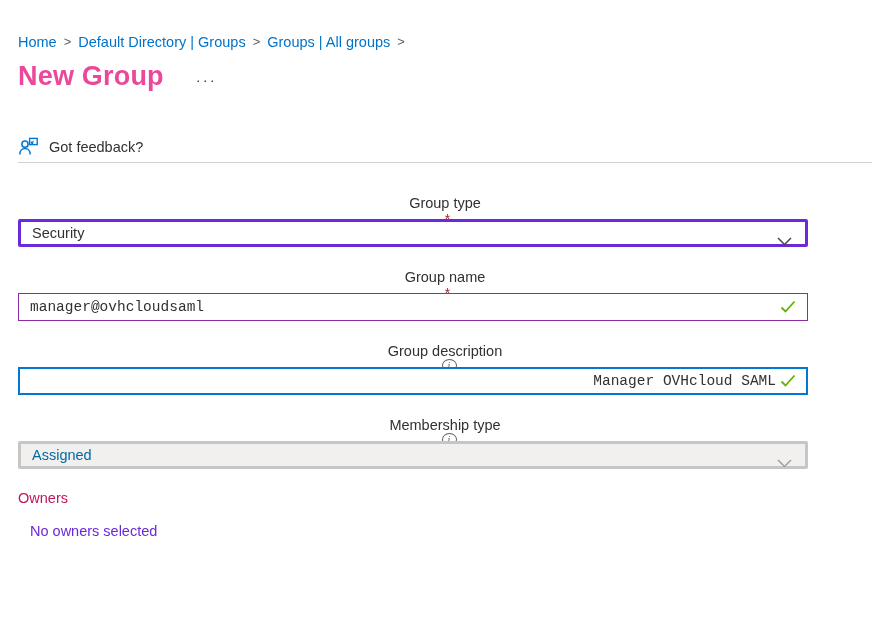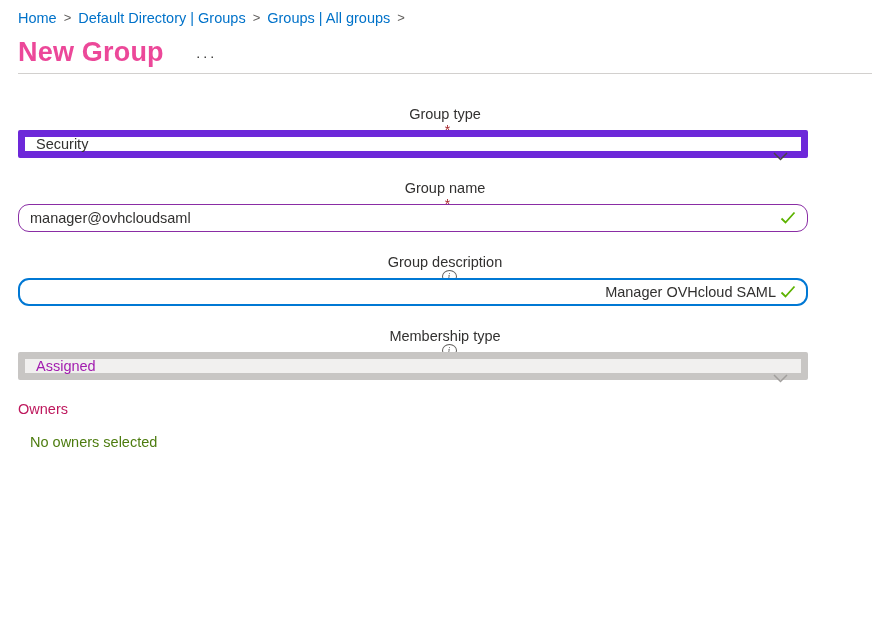--- a/index.html
+++ b/index.html
@@ -2,21 +2,21 @@
 <html><head>
 <meta charset="utf-8">
 <style>
   * { margin: 0; padding: 0; box-sizing: border-box; }
   html, body { width: 872px; height: 621px; background: #ffffff; overflow: hidden; }
   body { font-family: "Liberation Sans", "DejaVu Sans", sans-serif; color: #323130; }
 
   .page { padding: 9px 0 0 18px; }
 
   
-  .breadcrumb { display: flex; align-items: center; font-size: 14.5px; line-height: 18px; }
+  .breadcrumb { display: flex; align-items: center; font-size: 14.5px; line-height: 18px; margin-top: 24px; }
   .crumb { color: #0072c9; text-decoration: none; cursor: pointer; }
   .crumb-sep { color: #605e5c; margin: 0 7px; font-size: 13px; }
 
   
   .title-row { display: flex; align-items: center; margin-top: 10px; }
   .page-title { font-size: 27px; font-weight: 700; color: #ec4899; letter-spacing: 0.2px; }
   .more-btn { margin-left: 32px; margin-top: 6px; color: #3b3a39; font-size: 15px; letter-spacing: 2px;
               cursor: pointer; background: none; border: none; font-family: inherit; }
 
   
@@ -31,39 +31,39 @@
   .required-star { color: #a4262c; margin-left: 5px; font-size: 14px; }
   .info-icon { display: inline-flex; align-items: center; justify-content: center;
                width: 15px; height: 15px; border: 1px solid #605e5c; border-radius: 50%;
                color: #605e5c; font-size: 10px; font-style: italic; font-family: "Liberation Serif", serif;
                margin-left: 8px; cursor: default; }
 
   .control { position: relative; width: 790px; height: 28px; border-radius: 2px;
              display: flex; align-items: center; margin-top: 7px; background: #fff; }
   .control-text { font-size: 14.5px; padding-left: 11px; color: #323130; }
 
-  .dropdown { border: 7px solid #6d28d9; cursor: pointer; }
+  .dropdown { border: 3px solid #6d28d9; cursor: pointer; }
   .dropdown.disabled { background: #f1f0ef; border-color: #c8c6c4; cursor: default; }
-  .dropdown.disabled .control-text { color: #a21caf; text-align: center; }
+  .dropdown.disabled .control-text { color: #0369a1; text-align: center; }
 
-  .text-input { width: 790px; height: 28px; border-radius: 11px; font-family: Liberation Sans, sans-serif;
+  .text-input { width: 790px; height: 28px; border-radius: 0; font-family: Liberation Mono, monospace;
                 font-size: 14.5px; padding: 0 30px 0 11px; color: #323130; outline: none; }
   .input-edited { border: 1px solid #8a2da5; }
   .input-focused { border: 2px solid #0078d4; text-align: right; }
 
   .chev { position: absolute; right: 13px; top: 10px; }
   .check { position: absolute; right: 12px; top: 7px; }
   .input-wrap { position: relative; width: 790px; margin-top: 7px; }
 
   .group-gap { margin-top: 22px; }
 
   
   .section-label { font-size: 14.5px; color: #be185d; }
   .picker-link { display: inline-block; margin-left: 12px; margin-top: 17px; font-size: 14.5px;
-                 color: #4d7c0f; text-decoration: none; cursor: pointer; }
+                 color: #6d28d9; text-decoration: none; cursor: pointer; }
   .owners-block { margin-top: 21px; }
   .members-block { margin-top: 30px; }
 </style>
 </head>
 <body>
 
 <div class="page">
 
   <nav class="breadcrumb">
     <a class="crumb">Home</a>
@@ -72,20 +72,33 @@
     <span class="crumb-sep">&gt;</span>
     <a class="crumb">Groups | All groups</a>
     <span class="crumb-sep">&gt;</span>
   </nav>
 
   <div class="title-row">
     <h1 class="page-title">New Group</h1>
     <button class="more-btn">···</button>
   </div>
 
+  <div class="toolbar">
+    <button class="feedback-btn">
+      <span style="display:inline-flex;">
+        <svg width="21" height="21" viewBox="0 0 21 21" fill="none">
+          <circle cx="7" cy="8.2" r="3.1" stroke="#0078d4" stroke-width="1.5"></circle>
+          <path d="M1.8 18.5 C1.8 14.6 4.3 12.6 7 12.6 C9.7 12.6 12.2 14.6 12.2 18.5" stroke="#0078d4" stroke-width="1.5" fill="none"></path>
+          <rect x="11.6" y="2.4" width="7.6" height="6.2" stroke="#0078d4" stroke-width="1.4" fill="none"></rect>
+          <path d="M15.6 5.2 L13.4 7.4 M13.4 7.4 L13.4 5.6 M13.4 7.4 L15.2 7.4" stroke="#0078d4" stroke-width="1.2" fill="none"></path>
+        </svg>
+      </span>
+      <span>Got feedback?</span>
+    </button>
+  </div>
   <hr class="divider">
 
   <div class="form">
 
     <div class="field-label">
       <span>Group type</span>
       <span class="required-star">*</span>
       <span class="info-icon">i</span>
     </div>
     <div class="control dropdown">

